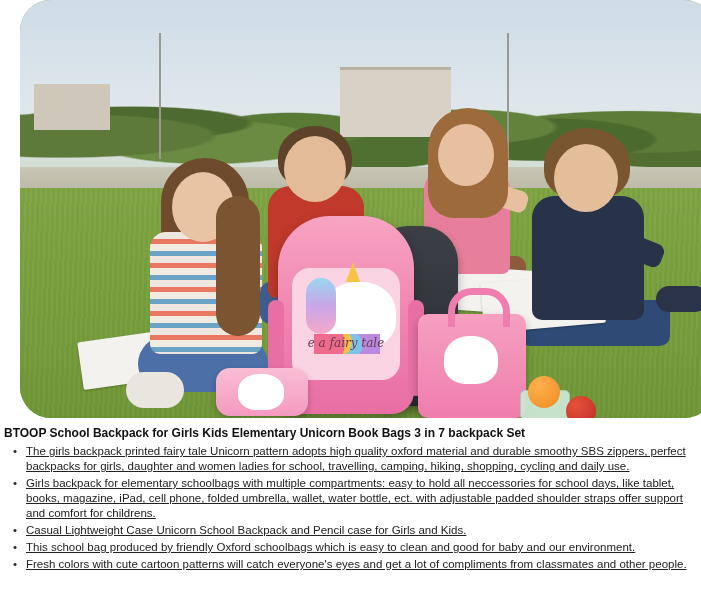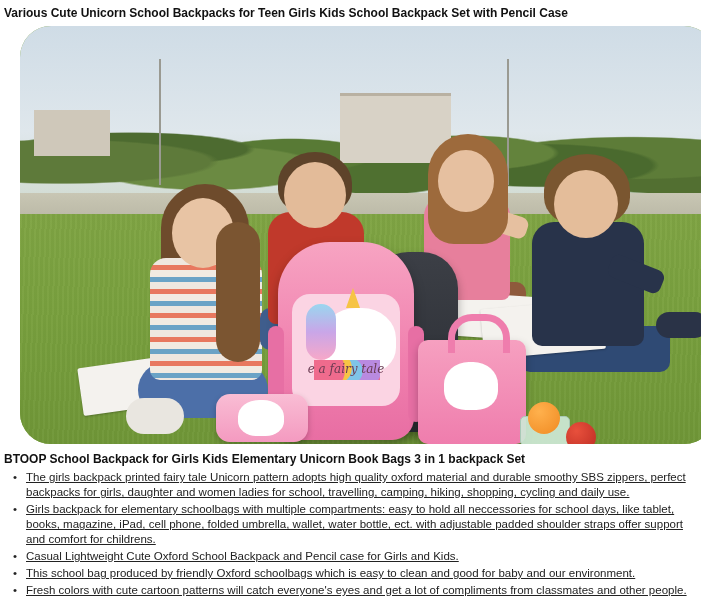--- a/index.html
+++ b/index.html
@@ -233,21 +233,20 @@
     left: -13px;
     top: 0;
     color: #222222;
   }
 </style>
 </head>
 <body>
 
 <div class="page">
 
-  <div class="top-title">Various Cute Unicorn School Backpacks for Teen Girls Kids School Backpack Set with Pencil Case</div>
 
   <div class="hero">
     <div class="sky"></div>
     <div class="treeline"></div>
     <div class="building"></div>
     <div class="building2"></div>
     <div class="pole" style="left:20%"></div>
     <div class="pole" style="left:70%"></div>
     <div class="path"></div>
     <div class="lawn"></div>
@@ -309,24 +308,24 @@
 
     <div class="pencilcase">
       <div class="uni3"></div>
     </div>
 
     <div class="box"></div>
     <div class="orange"></div>
     <div class="apple"></div>
   </div>
 
-  <div class="sub-title">BTOOP School Backpack for Girls Kids Elementary Unicorn Book Bags 3 in 1 backpack Set</div>
+  <div class="sub-title">BTOOP School Backpack for Girls Kids Elementary Unicorn Book Bags 3 in 7 backpack Set</div>
 
   <ul class="bullets">
     <li>The girls backpack printed fairy tale Unicorn pattern adopts high quality oxford material and durable smoothy SBS zippers, perfect backpacks for girls, daughter and women ladies for school, travelling, camping, hiking, shopping, cycling and daily use.</li>
     <li>Girls backpack for elementary schoolbags with multiple compartments: easy to hold all neccessories for school days, like tablet, books, magazine, iPad, cell phone, folded umbrella, wallet, water bottle, ect. with adjustable padded shoulder straps offer support and comfort for childrens.</li>
-    <li>Casual Lightweight Cute Oxford School Backpack and Pencil case for Girls and Kids.</li>
+    <li>Casual Lightweight Case Unicorn School Backpack and Pencil case for Girls and Kids.</li>
     <li>This school bag produced by friendly Oxford schoolbags which is easy to clean and good for baby and our environment.</li>
     <li>Fresh colors with cute cartoon patterns will catch everyone's eyes and get a lot of compliments from classmates and other people.</li>
 
   </ul>
 
 </div>
 
 </body></html>

